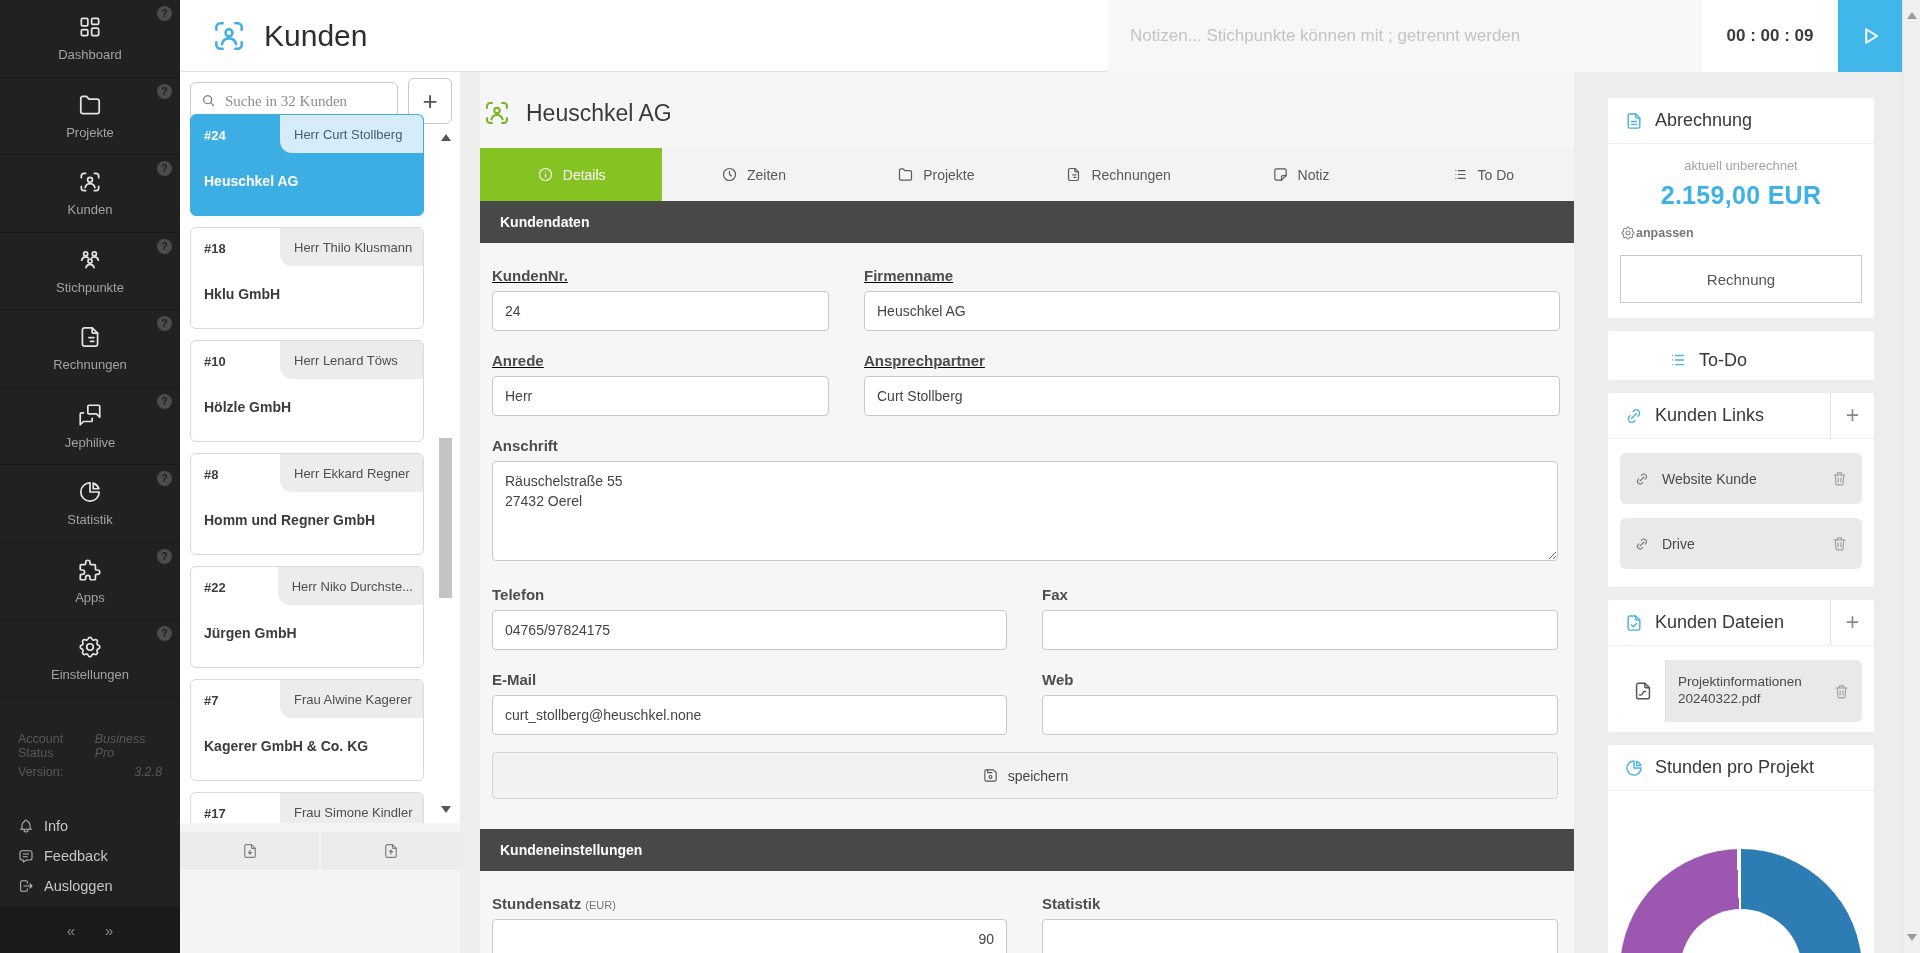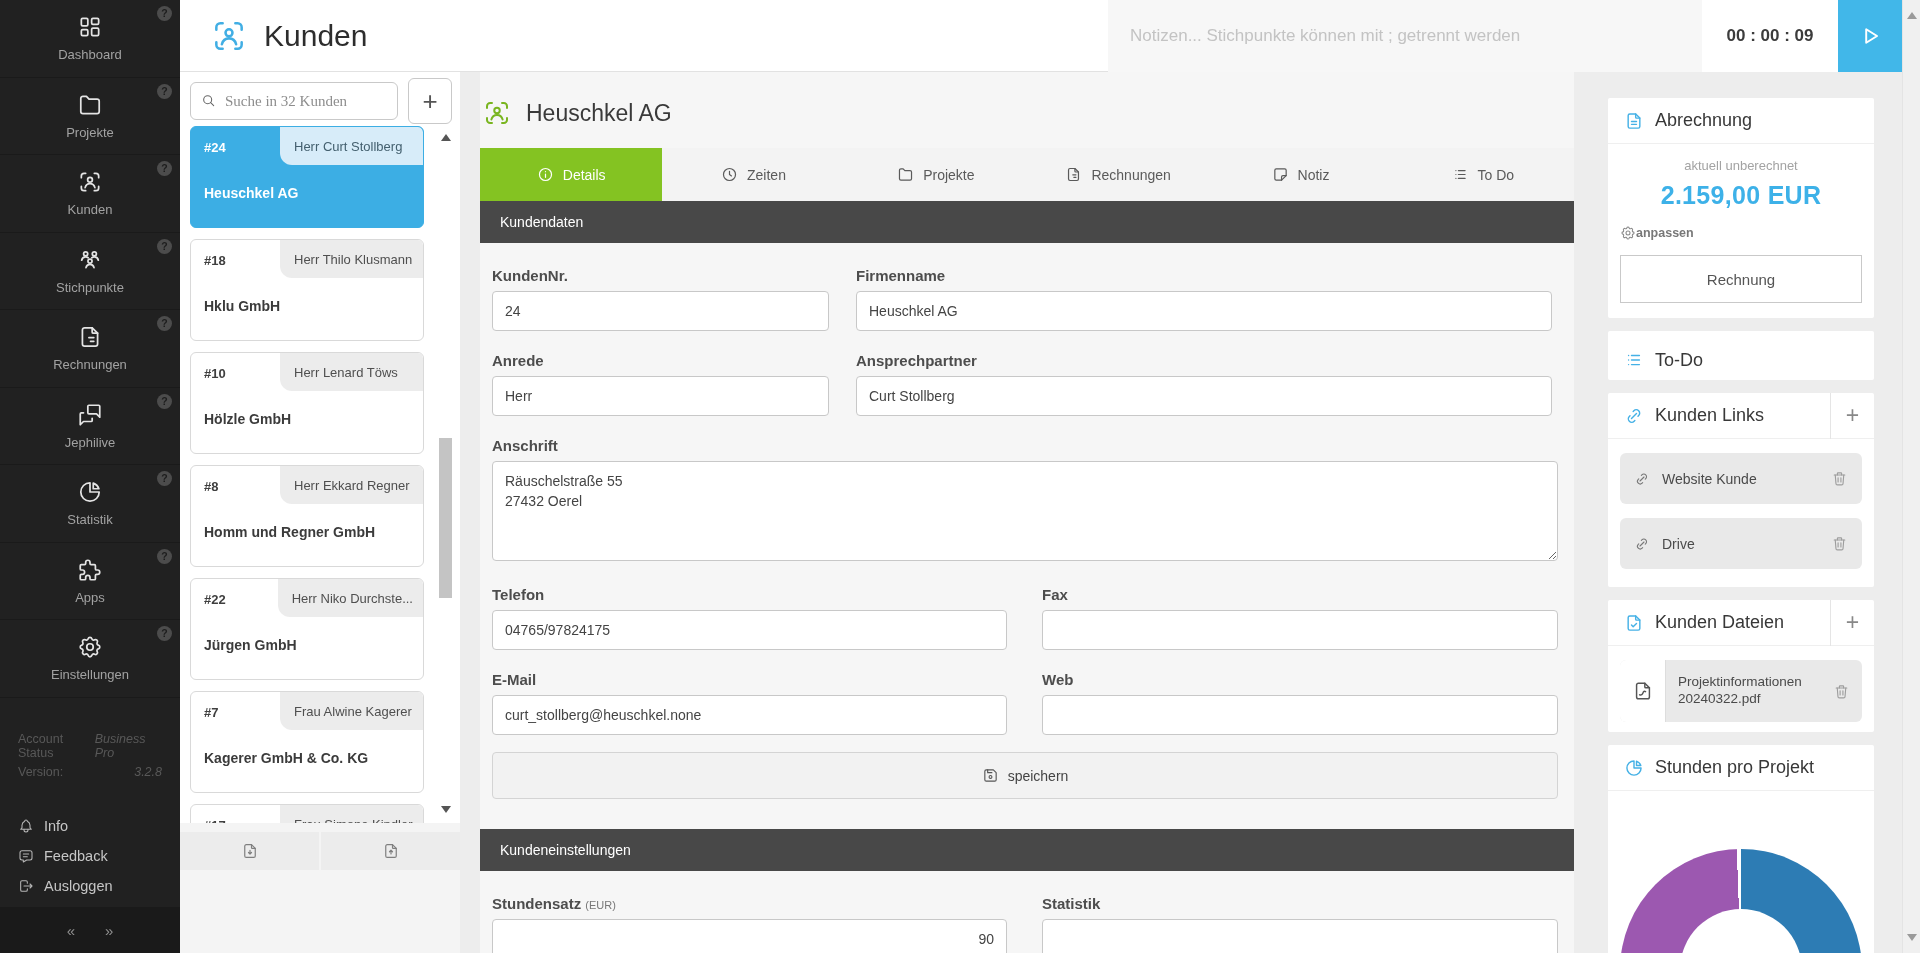--- a/index.html
+++ b/index.html
@@ -41,21 +41,21 @@
   .sb-dn { bottom: 12px; border-top: 7px solid #9a9a9a; }
 
   
   .left-col { position: absolute; left: 180px; top: 72px; width: 280px; bottom: 0; background: #f4f4f4; }
   .list-white { height: 751px; background: #fff; position: relative; overflow: hidden; }
   .search-box { position: absolute; left: 10px; top: 10px; width: 208px; height: 38px; border: 1px solid #c9c9c9; border-radius: 6px; background: #fff; display: flex; align-items: center; padding: 0 10px; gap: 8px; }
   .search-box svg { width: 16px; height: 16px; color: #666; flex: 0 0 auto; }
   .search-box input { border: 0; outline: none; flex: 1; font-size: 15px; color: #444; font-family: Liberation Serif, serif; min-width: 0; }
   .search-box input::placeholder { color: #8d8d8d; }
   .add-btn { position: absolute; left: 228px; top: 6px; width: 44px; height: 46px; border: 1px solid #c9c9c9; border-radius: 6px; background: #fff; display: flex; align-items: center; justify-content: center; font-size: 26px; font-weight: 300; color: #555; cursor: pointer; }
-  .cards { position: absolute; left: 10px; top: 54px; width: 234px; }
+  .cards { position: absolute; left: 10px; top: 42px; width: 234px; }
   .cust-card { position: relative; height: 102px; margin-bottom: 11px; background: #fff; border: 1px solid #d9d9d9; border-radius: 6px; cursor: pointer; overflow: hidden; }
   .cust-card .c-id { position: absolute; left: 13px; top: 13px; font-size: 13px; font-weight: 700; color: #3f3f3f; }
   .cust-card .c-chip { position: absolute; right: 0; top: 0; height: 38px; min-width: 143px; max-width: 160px; background: #ececec; border-radius: 0 5px 0 12px; display: flex; align-items: center; padding: 0 10px 0 14px; font-size: 13px; color: #4f4f4f; white-space: nowrap; overflow: hidden; }
   .cust-card .c-company { position: absolute; left: 13px; top: 58px; font-size: 14px; font-weight: 700; color: #3b3b3b; }
   .cust-card.active { background: #3caee4; border-color: #3caee4; }
   .cust-card.active .c-id { color: #fff; }
   .cust-card.active .c-chip { background: #d7ecf9; color: #44606f; }
   .cust-card.active .c-company { color: #fff; }
   .cust-card.clipped { border-color: #d9d9d9; }
   .list-sb { position: absolute; right: 6px; top: 58px; bottom: 6px; width: 16px; }
@@ -69,25 +69,25 @@
 
   
   .main { position: absolute; left: 480px; top: 72px; width: 1094px; bottom: 0; background: #f6f6f6; overflow: hidden; }
   .title-row { display: flex; align-items: center; gap: 14px; height: 34px; margin: 24px 0 18px 2px; }
   .title-ic { width: 30px; height: 30px; color: #79b51f; stroke-width: 1.7; }
   .main-title { font-size: 23px; color: #3a3a3a; }
   .tabs { display: flex; height: 53px; background: #f3f3f3; }
   .tab { flex: 1; display: flex; align-items: center; justify-content: center; gap: 9px; font-size: 14px; color: #5a5a5a; cursor: pointer; }
   .tab svg { width: 17px; height: 17px; stroke-width: 1.7; }
   .tab.active { background: #84c322; color: #fff; }
-  .sec-bar { height: 42px; background: #484848; color: #fff; font-size: 14px; font-weight: 400; display: flex; align-items: center; padding-left: 20px; }
+  .sec-bar { height: 42px; background: #484848; color: #fff; font-size: 14px; font-weight: 700; display: flex; align-items: center; padding-left: 20px; }
   .form-wrap { padding: 24px 16px 0 12px; }
   .f-row { display: grid; }
   .f-row + .f-row { margin-top: 21px; }
-  .row-a { grid-template-columns: 337px 696px; column-gap: 27px; }
+  .row-a { grid-template-columns: 337px 696px; column-gap: 35px; text-decoration: underline; }
   .row-b { grid-template-columns: 515px 516px; column-gap: 35px; }
   .f-label { display: block; font-size: 15px; font-weight: 700; color: #4d4d4d; margin-bottom: 7px; }
   .f-unit { font-size: 11px; font-weight: 400; color: #777; }
   .f-input { width: 100%; height: 40px; border: 1px solid #c8c8c8; border-radius: 4px; padding: 7px 12px; font-size: 14px; color: #444; background: #fff; font-family: "Liberation Sans", sans-serif; }
   .f-ta { width: 100%; height: 100px; border: 1px solid #c8c8c8; border-radius: 4px; padding: 9px 12px; font-size: 14px; color: #444; background: #fff; resize: vertical; line-height: 1.45; font-family: "Liberation Sans", sans-serif; }
   .num { text-align: right; }
   .save-btn { margin-top: 17px; width: 100%; height: 47px; background: #f2f2f2; border: 1px solid #d4d4d4; border-radius: 4px; display: flex; align-items: center; justify-content: center; gap: 9px; font-size: 14px; color: #444; cursor: pointer; }
   .save-btn svg { width: 17px; height: 17px; color: #555; }
   .bar2 { margin-top: 30px; }
 
@@ -101,21 +101,21 @@
   .hd-plus { margin-left: auto; width: 44px; height: 46px; border-left: 1px solid #e5e5e5; display: flex; align-items: center; justify-content: center; font-size: 23px; font-weight: 300; color: #888; cursor: pointer; }
   .abr-card { margin-top: 26px; height: 220px; }
   .abr-body { padding: 10px 12px 0; }
   .abr-status { text-align: center; font-size: 13px; color: #a3a3a3; margin-top: 4px; }
   .abr-amount { text-align: center; font-size: 25px; font-weight: 700; color: #3db1e8; margin-top: 8px; letter-spacing: .3px; }
   .abr-adjust { display: flex; align-items: center; gap: 0; margin-top: 15px; cursor: pointer; }
   .abr-adjust svg { width: 16px; height: 16px; color: #8a8a8a; }
   .abr-adjust span { font-size: 12.5px; font-weight: 700; color: #787878; }
   .invoice-btn { margin-top: 14px; width: 100%; height: 48px; background: #fff; border: 1px solid #c9c9c9; border-radius: 0; font-size: 15px; color: #555; cursor: pointer; font-family: "Liberation Sans", sans-serif; }
   .todo-card { height: 49px; }
-  .todo-card .card-hd { height: 58px; }
+  .todo-card .card-hd { height: 58px; margin-left: 44px; }
   .items-wrap { padding: 14px 12px 4px; }
   .link-item { height: 51px; background: #e9e9e9; border-radius: 6px; display: flex; align-items: center; padding: 0 14px; margin-bottom: 14px; cursor: pointer; }
   .link-item .li-ic { width: 16px; height: 16px; color: #777; margin-right: 12px; flex: 0 0 auto; }
   .link-item .li-label { font-size: 14px; color: #4a4a4a; }
   .trash { margin-left: auto; width: 17px; height: 17px; color: #9d9d9d; cursor: pointer; flex: 0 0 auto; }
   .file-item { height: 62px; background: #e9e9e9; border-radius: 6px; display: flex; align-items: stretch; overflow: hidden; margin-bottom: 6px; cursor: pointer; }
   .pdf-cell { width: 46px; background: #fff; border-right: 1px solid #ddd; display: flex; align-items: center; justify-content: center; flex: 0 0 auto; }
   .pdf-cell svg { width: 22px; height: 22px; color: #555; }
   .file-name { flex: 1; display: flex; align-items: center; padding: 0 6px 0 12px; font-size: 13.5px; color: #4a4a4a; line-height: 1.25; }
   .file-item .trash { margin-right: 12px; align-self: center; }

